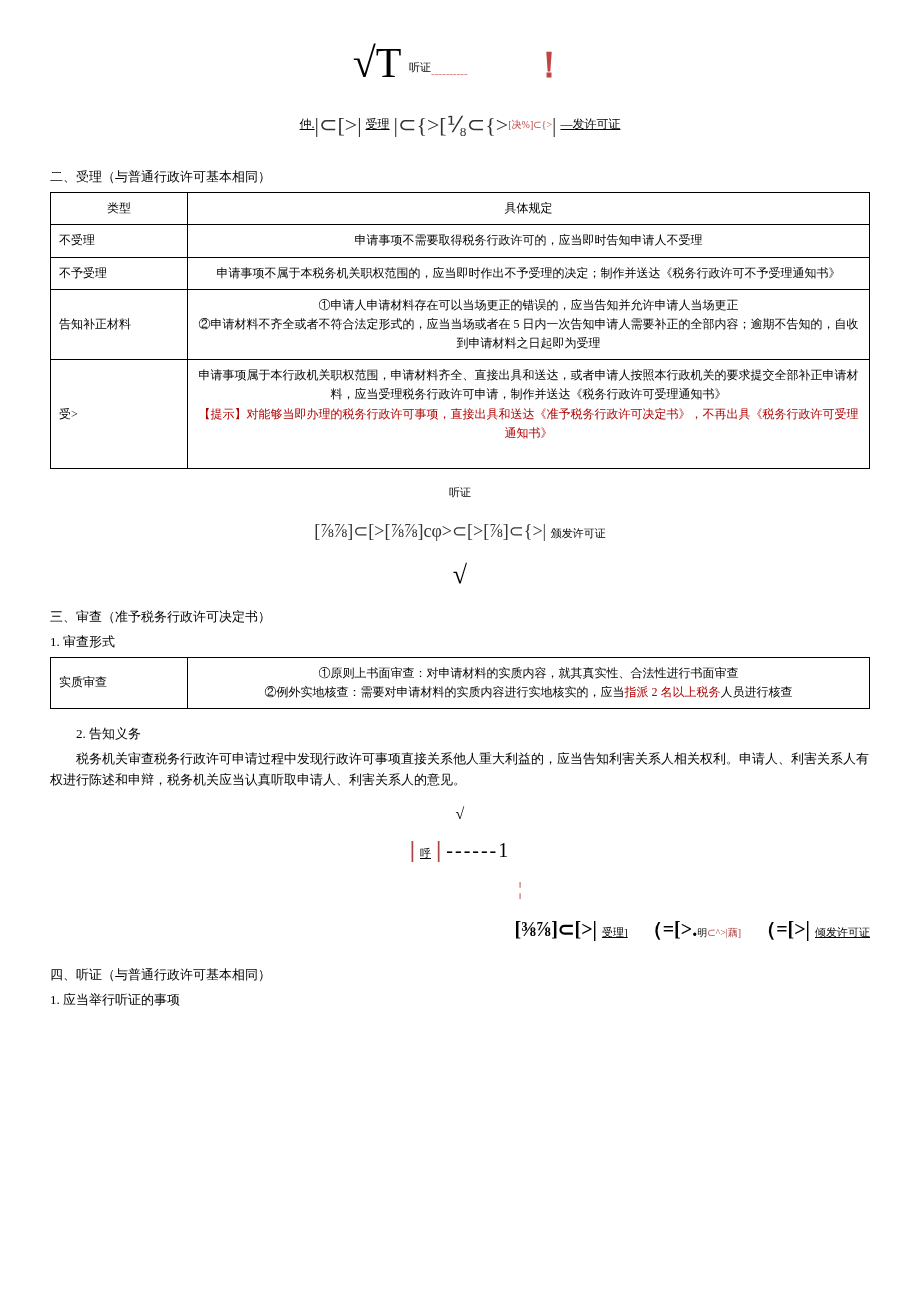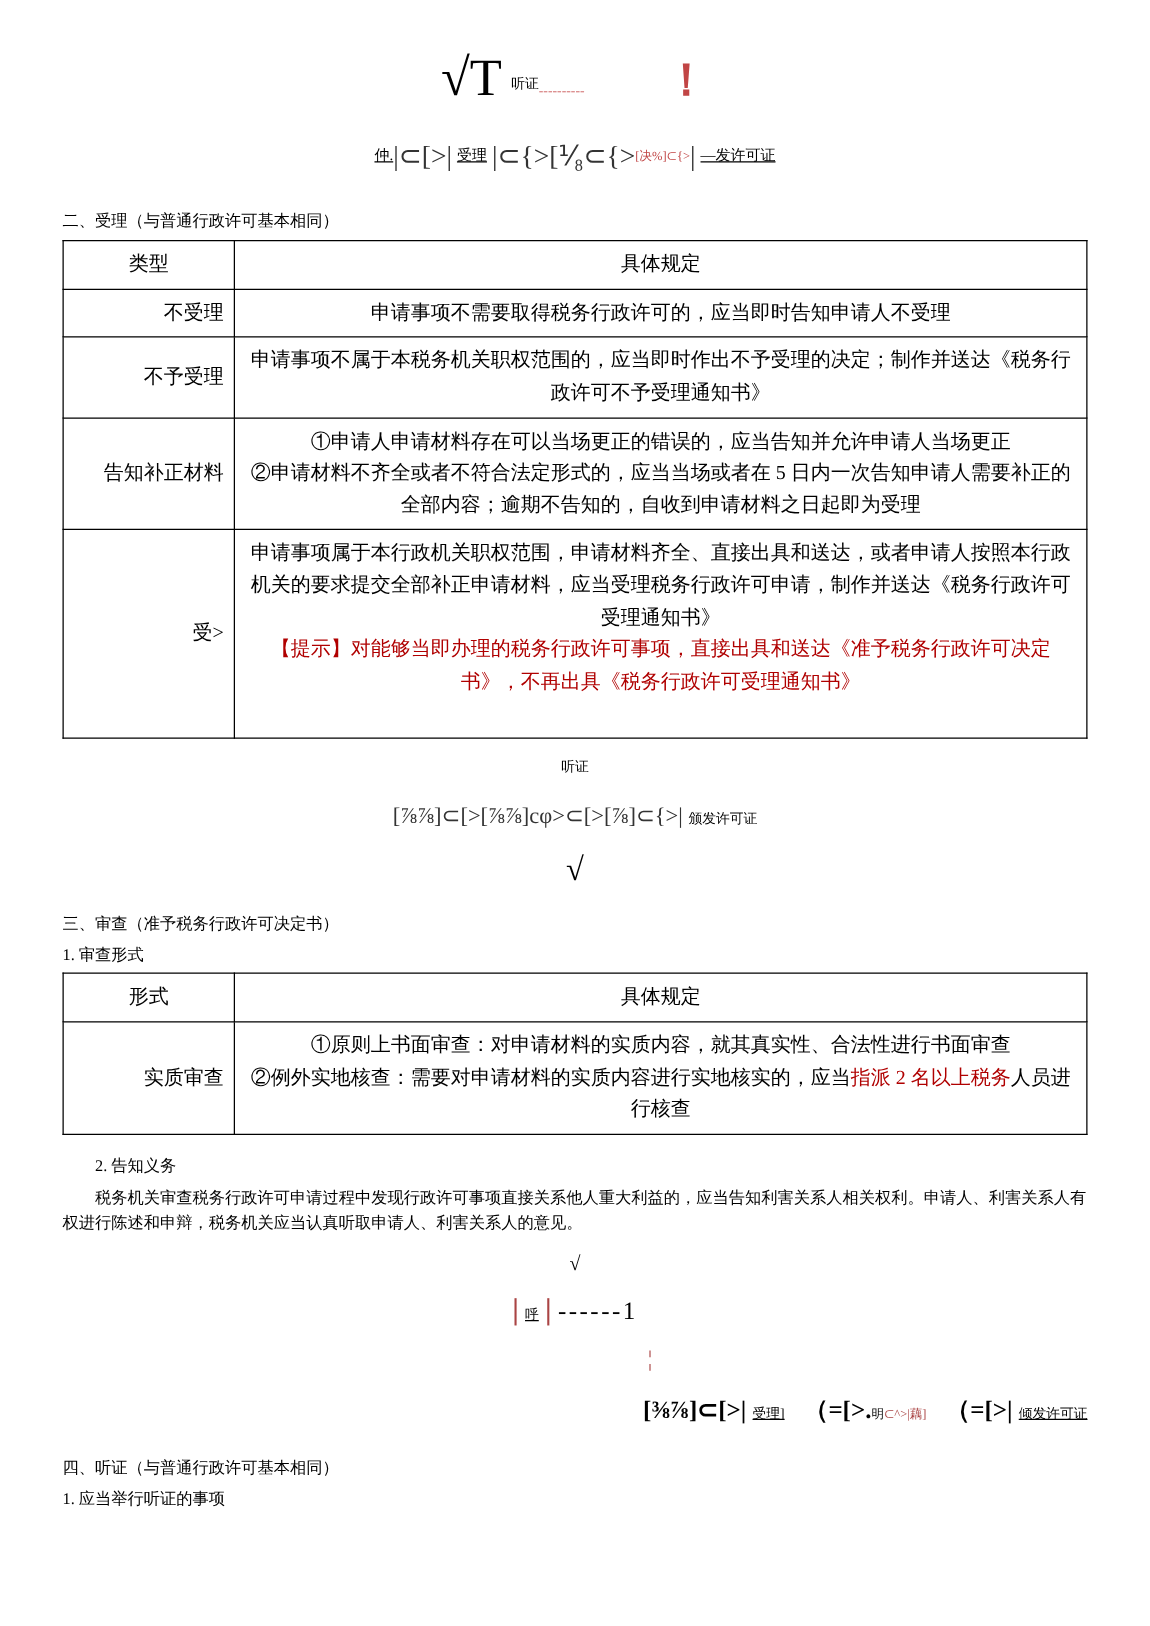--- a/index.html
+++ b/index.html
@@ -57,31 +57,31 @@
     font-size: 10px;
   }
   .section-title {
     font-size: 13px;
     margin: 8px 0 4px 0;
   }
   table {
     border-collapse: collapse;
     width: 100%;
     margin-bottom: 15px;
-    font-size: 16px;
+    font-size: 12px;
   }
   table td, table th {
     border: 1px solid #000;
     padding: 6px 8px;
     vertical-align: middle;
     text-align: center;
   }
   table .col-type {
     width: 120px;
-    text-align: right;
+    text-align: left;
   }
   table .col-header {
     text-align: center;
   }
   .red-text {
     color: #b00000;
   }
   .hearing-center {
     text-align: center;
     font-size: 11px;
@@ -217,24 +217,20 @@
   <span class="lbl2">颁发许可证</span>
 </div>
 
 <div class="sqrt-center">√</div>
 
 <div class="section-title">三、审查（准予税务行政许可决定书）</div>
 <div class="sub-note">1. 审查形式</div>
 
 <table>
   <tbody>
-      <tr>
-    <td class="col-type col-header">形式</td>
-    <td class="col-header">具体规定</td>
-  </tr>
   <tr>
     <td class="col-type">实质审查</td>
     <td>
       <span>①原则上书面审查：对申请材料的实质内容，就其真实性、合法性进行书面审查</span><br>
       <span>②例外实地核查：需要对申请材料的实质内容进行实地核实的，应当</span><span class="red-text">指派 2 名以上税务</span><span>人员进行核查</span>
     </td>
   </tr>
 </tbody>
   </table>
 

